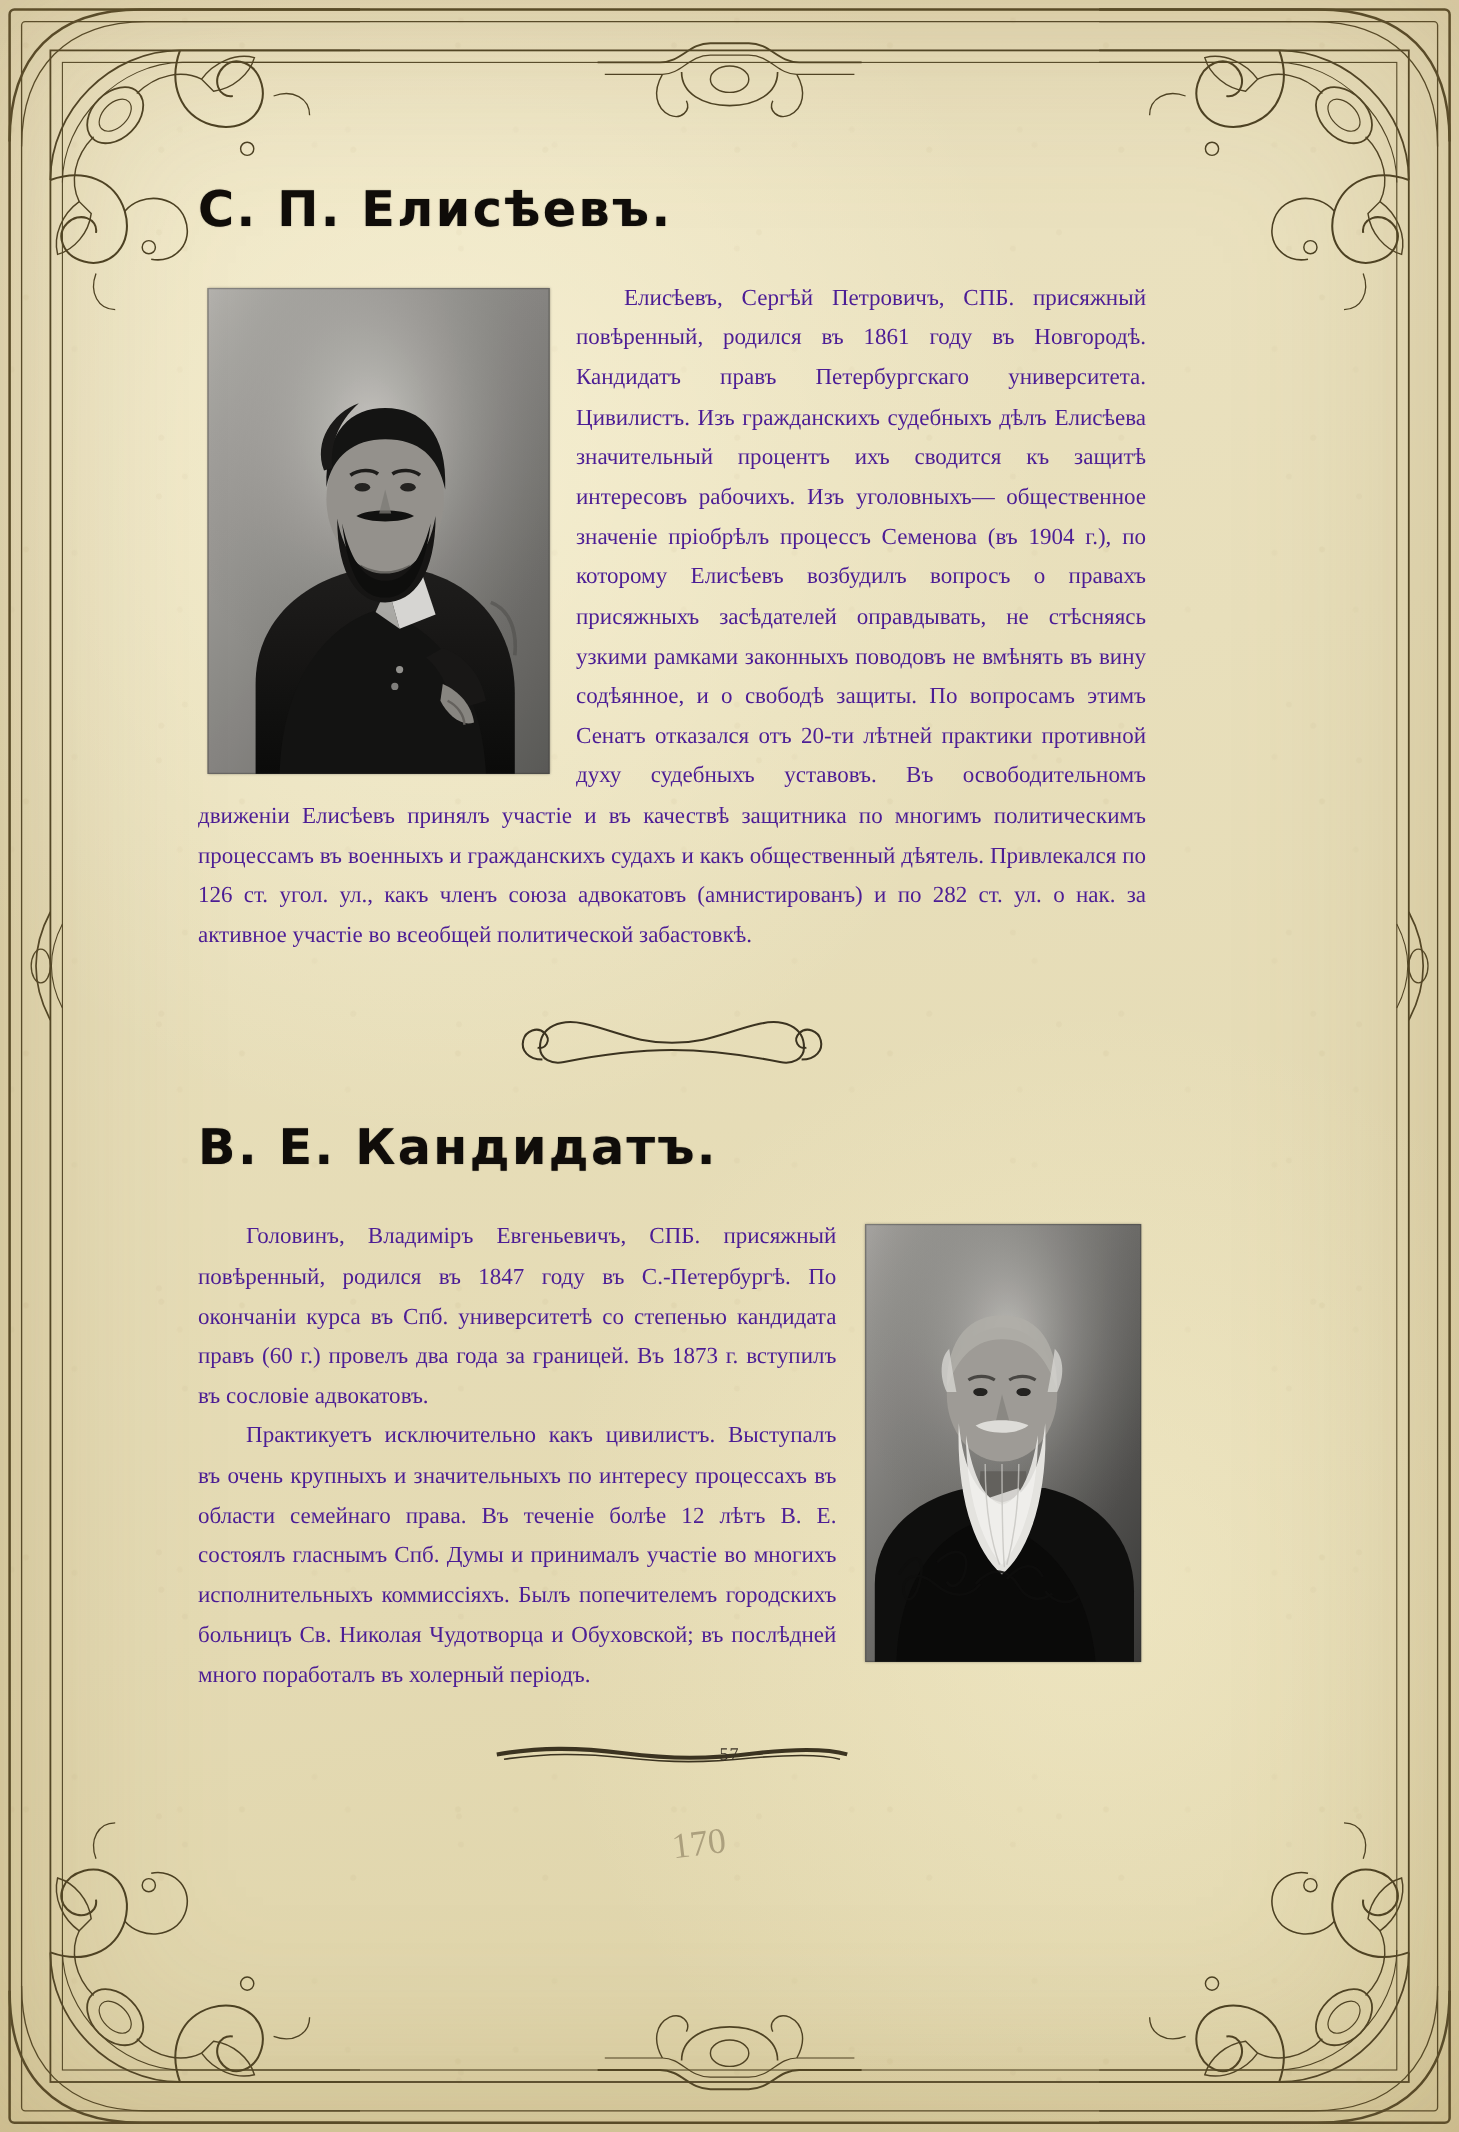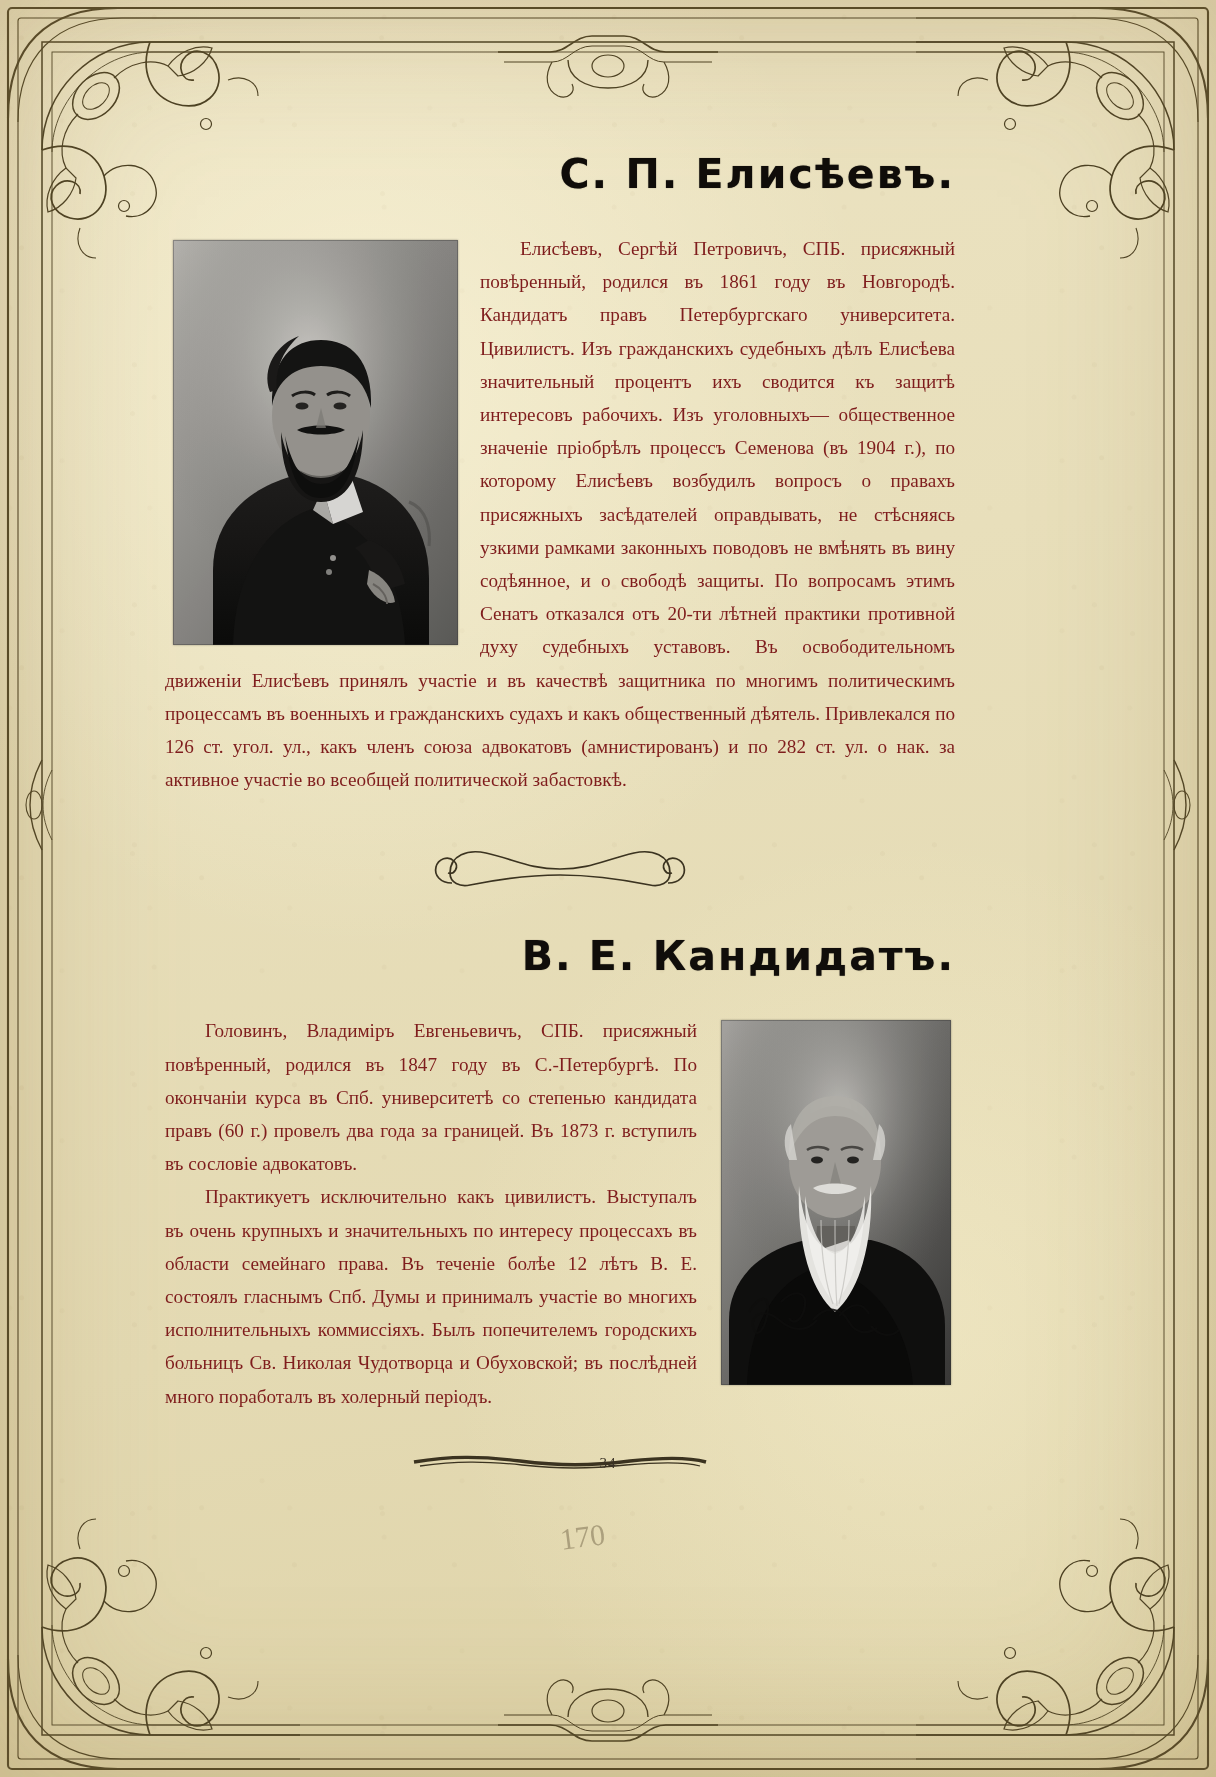--- a/index.html
+++ b/index.html
@@ -35,36 +35,36 @@
                inset 0 0 60px 10px rgba(170,145,90,.12);
   }
   
   #frame-svg{position:absolute;left:0;top:0;width:1216px;height:1777px;}
   
   #content{
     position:absolute;left:165px;top:150px;width:790px;
     color:#171310;
   }
   .article-title{
-    text-align:right;
+    text-align:left;
     font-family:"DejaVu Sans","Liberation Sans",sans-serif;
     font-weight:700;
     font-size:41px;
     letter-spacing:2px;
     color:#100d0a;
     margin:0 0 34px 0;
     text-shadow:0 0 1px rgba(20,15,10,.5);
   }
   .body-text{
     font-size:19.2px;
     line-height:33.2px;
     text-align:justify;
     text-justify:inter-word;
     hyphens:none;
-    color:#7f1d1d;
+    color:#4c1d95;
     font-family:Liberation Serif, serif;
   }
   .body-text p{margin:0;text-indent:40px;}
   .photo{
     position:relative;
     background:#6f6a5c;
     filter:contrast(1.04) saturate(.25);
     box-shadow:0 0 2px rgba(0,0,0,.35);
   }
   
@@ -332,16 +332,16 @@
   </div>
 
   <div class="rule-bottom">
     <svg width="300" height="18" viewBox="0 0 300 18">
       <path d="M4,9 C40,3 70,3 110,8 C150,13 180,13 220,8 C256,4 282,5 296,9" fill="none" stroke="#3b3320" stroke-width="3.4"></path>
       <path d="M10,13 C46,8 74,8 112,12 C150,16 178,16 216,12 C250,9 276,9 290,13" fill="none" stroke="#3b3320" stroke-width="1.3"></path>
     </svg>
   </div>
 </div>
 
-<div id="page-number">34</div>
+<div id="page-number">57</div>
 <div id="pencil-mark">170</div>
 
 <div id="vignette"></div>
 
 </body></html>

